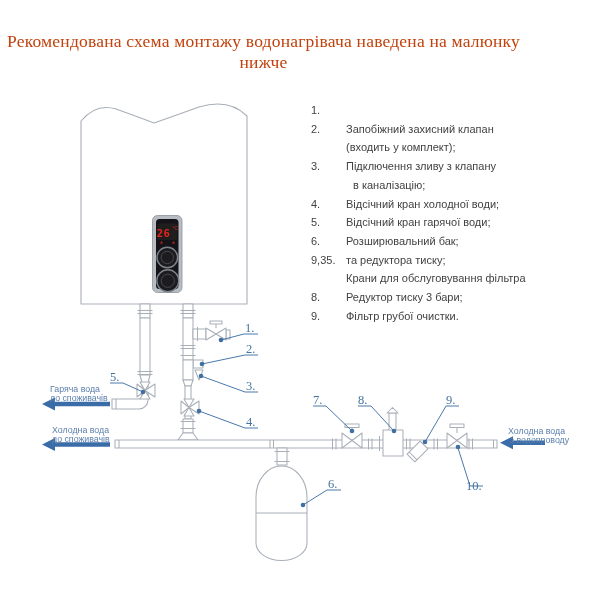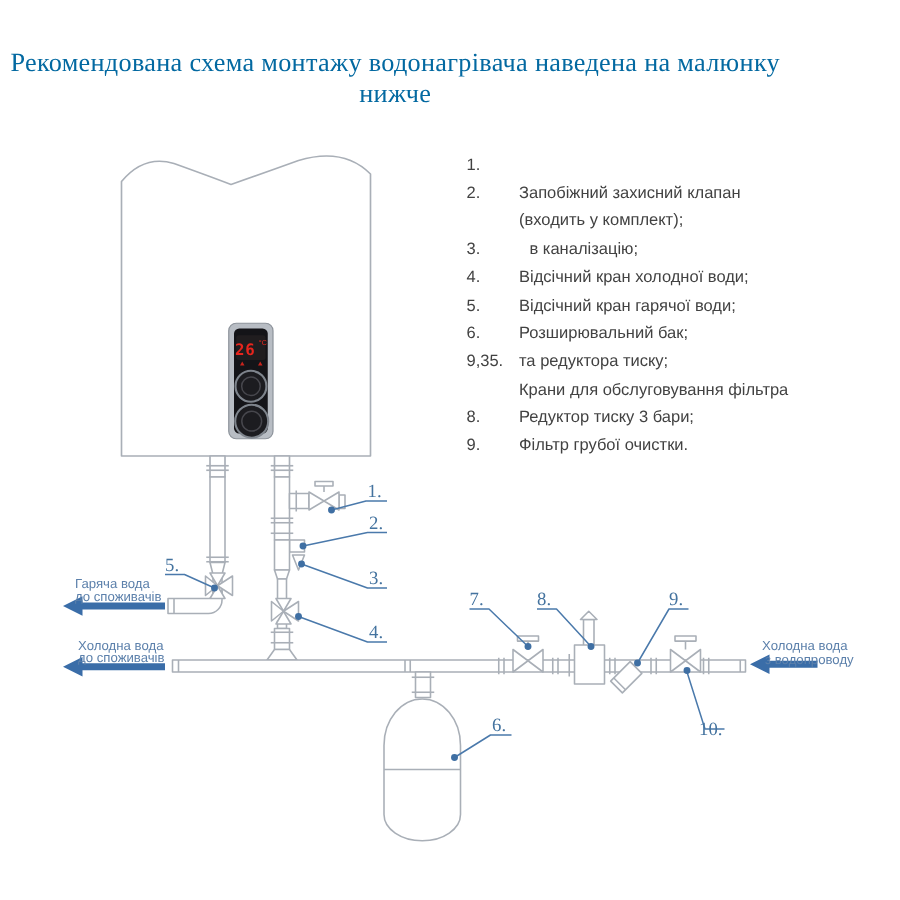--- a/index.html
+++ b/index.html
@@ -1,19 +1,19 @@
 <!DOCTYPE html>
 <html><head>
 <meta charset="utf-8">
 <style>
   html,body{margin:0;padding:0;}
   body{width:600px;height:600px;background:#ffffff;position:relative;overflow:hidden;
        font-family:"Liberation Sans",sans-serif;}
   .title{position:absolute;top:31px;left:0;width:527px;text-align:center;
-         font-family:"Liberation Serif",serif;font-size:17.5px;color:#0369a1;letter-spacing:.2px;}
+         font-family:"Liberation Serif",serif;font-size:17.5px;color:#c2410c;letter-spacing:.2px;}
   .stage{position:absolute;left:0;top:0;width:600px;height:600px;}
   .legend{position:absolute;left:311px;top:101px;width:280px;
           font-size:11px;color:#424242;line-height:18.7px;}
   .lrow{display:flex;}
   .lnum{width:35px;flex:0 0 35px;}
   .ltxt{flex:1;}
   .ltxt span{display:block;}
   svg text{font-family:"Liberation Sans",sans-serif;}
   .flowlbl{font-size:8.8px;fill:#5c80ab;}
   .callout{font-family:"Liberation Serif",serif;font-size:12.5px;fill:#44739f;}
@@ -215,20 +215,21 @@
   <div class="lrow">
     <span class="lnum">2.</span>
     <span class="ltxt">
       <span>Запобіжний захисний клапан</span>
       <span>(входить у комплект);</span>
     </span>
   </div>
   <div class="lrow">
     <span class="lnum">3.</span>
     <span class="ltxt">
+      <span>Підключення зливу з клапану</span>
       <span style="padding-left:7px;">в каналізацію;</span>
     </span>
   </div>
   <div class="lrow">
     <span class="lnum">4.</span>
     <span class="ltxt">
         <span>Відсічний кран холодної води;</span>
       </span>
   </div>
   <div class="lrow">

